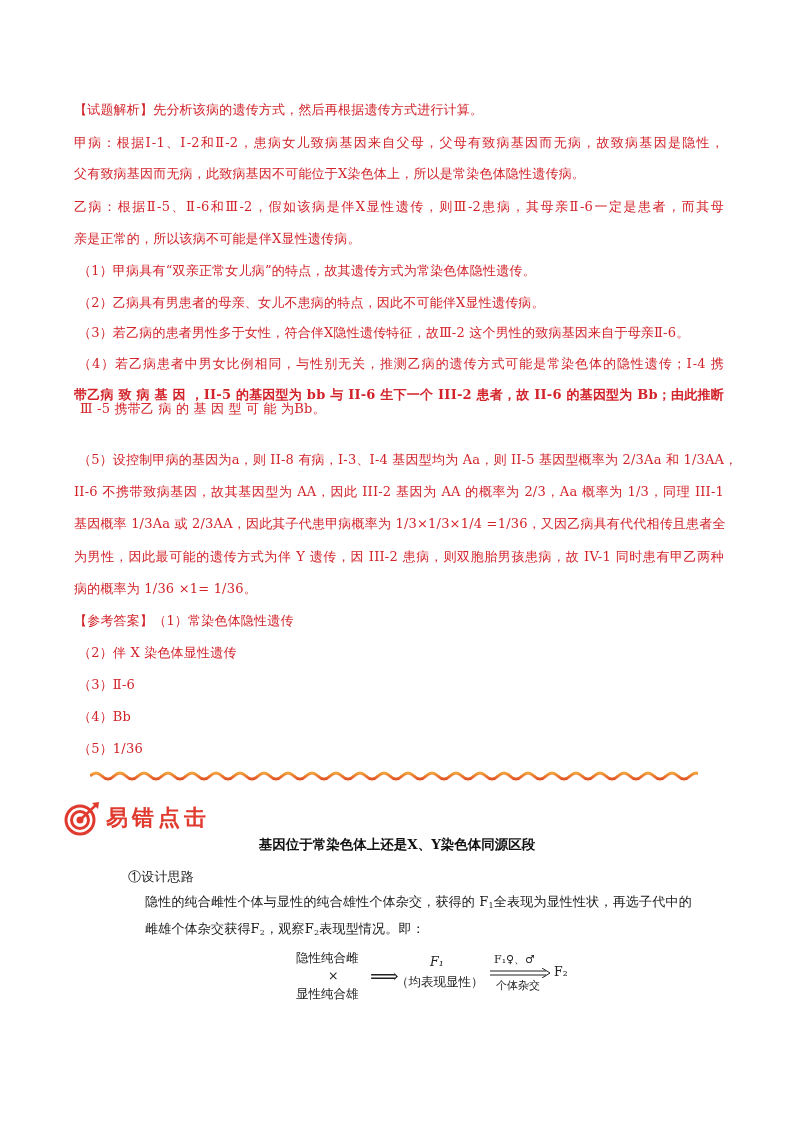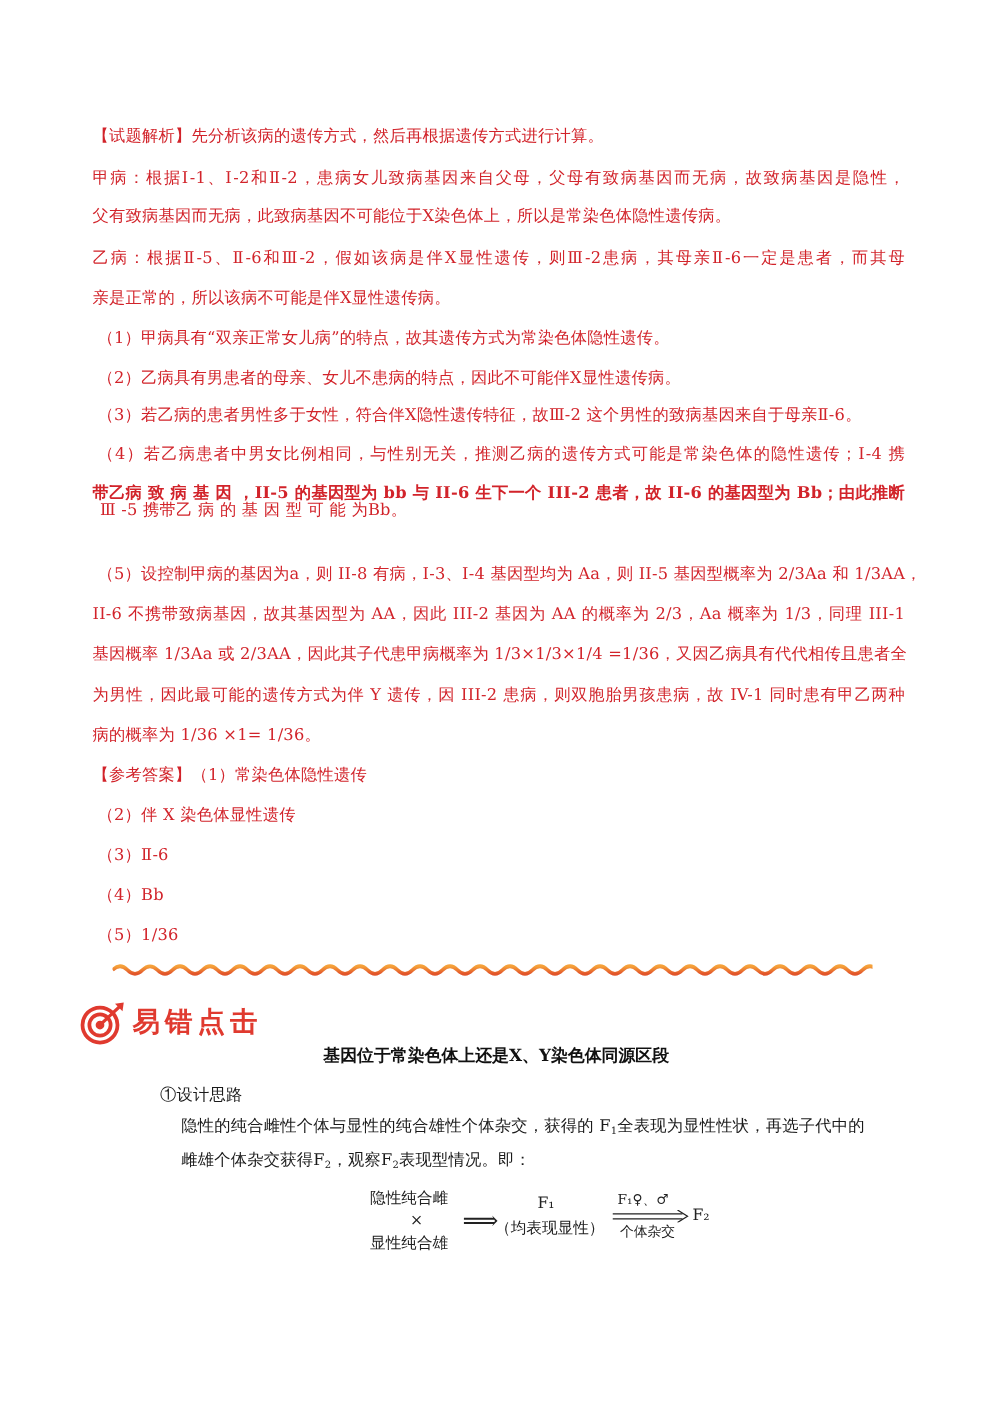--- a/index.html
+++ b/index.html
@@ -85,21 +85,21 @@
   </div>
   <div class="line blk" style="top:920px; left:145px;">
     <span>雌雄个体杂交获得F</span><span class="sub">2</span><span>，观察F</span><span class="sub">2</span><span>表现型情况。即：</span>
   </div>
 
   <div class="diag">
     <div class="d" style="left:6px; top:2px;">隐性纯合雌</div>
     <div class="d" style="left:38px; top:20px;">×</div>
     <div class="d" style="left:6px; top:38px;">显性纯合雄</div>
     <div class="d" style="left:80px; top:16px; font-size:20px;">⟹</div>
-    <div class="d" style="left:140px; top:6px;">F₁</div>
+    <div class="d" style="left:140px; top:6px;font-style:italic;">F₁</div>
     <div class="d" style="left:106px; top:26px;">（均表现显性）</div>
     <div class="d" style="left:204px; top:4px; font-size:11px;">F₁♀、♂</div>
     <svg class="d" style="left:200px; top:20px;" width="62" height="10">
       <line x1="0" y1="3" x2="56" y2="3" stroke="#222" stroke-width="1"></line>
       <line x1="0" y1="7" x2="56" y2="7" stroke="#222" stroke-width="1"></line>
       <path d="M52 0 L60 5 L52 10" fill="none" stroke="#222" stroke-width="1"></path>
     </svg>
     <div class="d" style="left:206px; top:30px; font-size:11px;">个体杂交</div>
     <div class="d" style="left:264px; top:16px;">F₂</div>
   </div>

